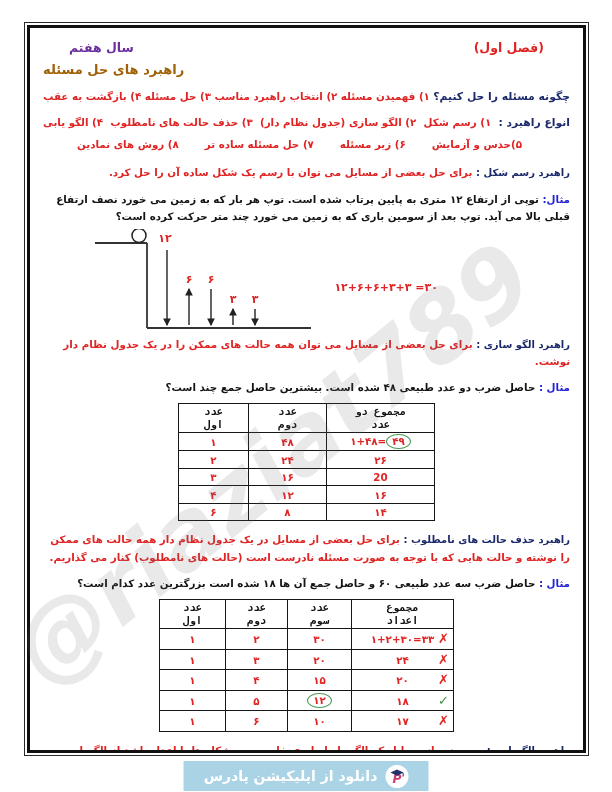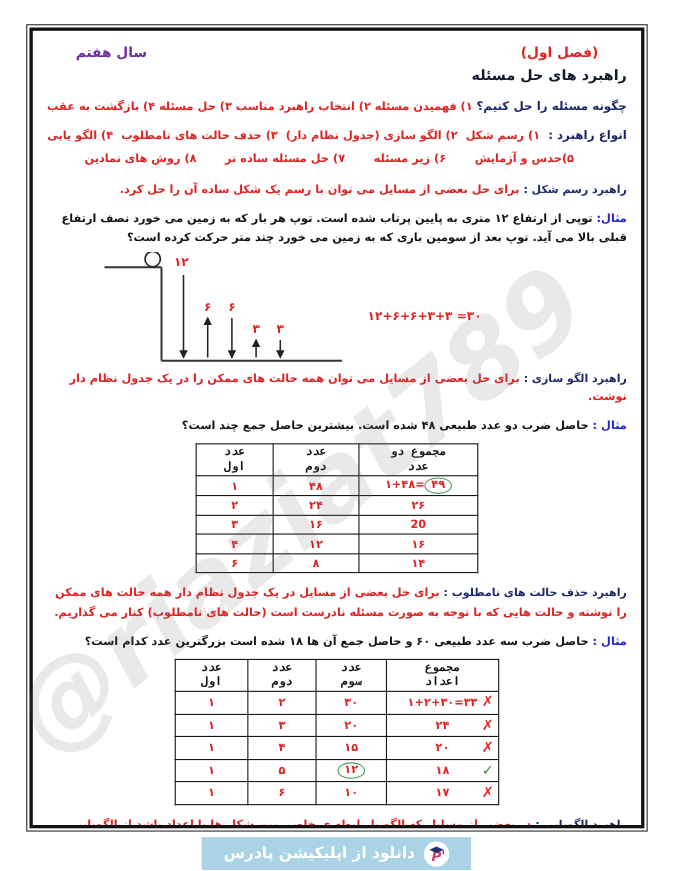--- a/index.html
+++ b/index.html
@@ -16,21 +16,21 @@
     border: 3px solid #111; width: 100%; height: 100%;
     padding: 8px 13px; overflow: hidden; position: relative;
   }
   .header-row {
     display: flex; justify-content: space-between; align-items: baseline;
     font-weight: bold; font-size: 12.5px; padding: 4px 26px 0 26px;
   }
   .c-navy   { color: #1c2a6b; }
   .c-red    { color: #e02424; }
   .c-purple { color: #6b2f9e; }
-  .subtitle { text-align: right; color: #0f172a; font-weight: bold; font-size: 13px; margin-top: 7px; }
+  .subtitle { text-align: left; color: #a16207; font-weight: bold; font-size: 13px; margin-top: 7px; }
 
   .spread-line {
     display: flex; justify-content: space-between; align-items: baseline;
     font-size: 10.3px; font-weight: bold; margin-top: 13px;
   }
   .spread-line .lead { color: #1c2a6b; font-size: 10.8px; }
   .spread-line .item { color: #e02424; }
   .spread-line.inner { padding: 0 48px 0 34px; margin-top: 9px; }
 
   .strategy-line { margin-top: 14px; font-size: 10.3px; font-weight: bold; line-height: 1.65; }

